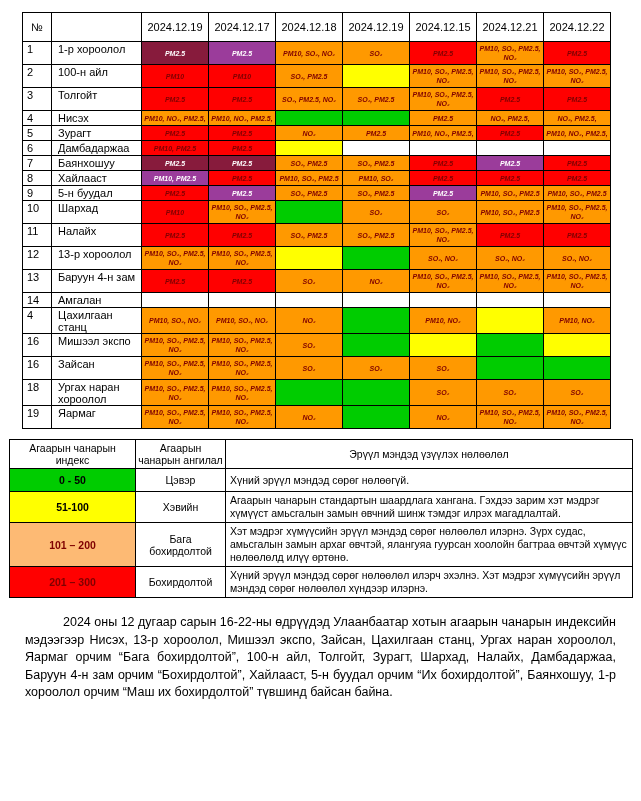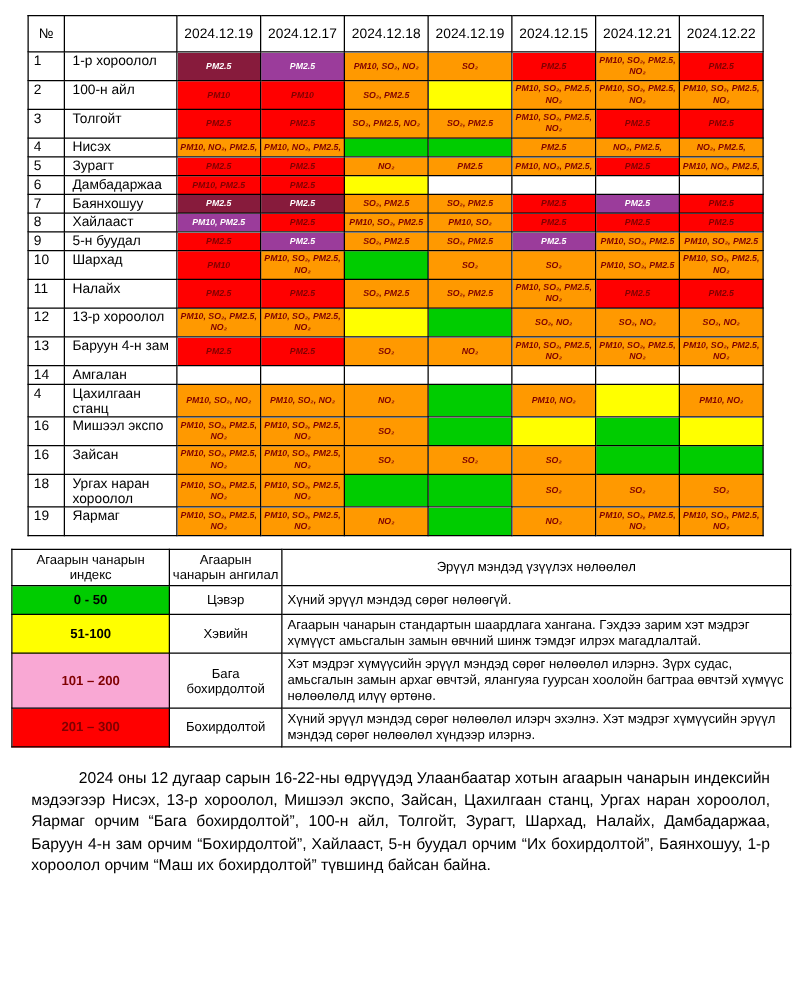--- a/index.html
+++ b/index.html
@@ -307,21 +307,21 @@
           <td class="range" style="background: rgb(0, 204, 0); color: rgb(0, 0, 0);">0 - 50</td>
           <td class="cat">Цэвэр</td>
           <td class="effect">Хүний эрүүл мэндэд сөрөг нөлөөгүй.</td>
         </tr>
         <tr>
           <td class="range" style="background: rgb(255, 255, 0); color: rgb(0, 0, 0);">51-100</td>
           <td class="cat">Хэвийн</td>
           <td class="effect">Агаарын чанарын стандартын шаардлага хангана. Гэхдээ зарим хэт мэдрэг хүмүүст  амьсгалын замын өвчний шинж тэмдэг илрэх магадлалтай.</td>
         </tr>
         <tr>
-          <td class="range" style="background: #f9a8d4; color: rgb(127, 0, 0); margin-left: 12px;">101 – 200</td>
+          <td class="range" style="background: #fdba74; color: rgb(127, 0, 0); margin-left: 12px;">101 – 200</td>
           <td class="cat">Бага бохирдолтой</td>
           <td class="effect">Хэт мэдрэг хүмүүсийн эрүүл мэндэд  сөрөг нөлөөлөл илэрнэ. Зүрх судас, амьсгалын замын архаг өвчтэй, ялангуяа гуурсан хоолойн багтраа өвчтэй хүмүүс нөлөөлөлд илүү өртөнө.</td>
         </tr>
         <tr>
           <td class="range" style="background: rgb(255, 0, 0); color: rgb(127, 0, 0);">201 – 300</td>
           <td class="cat">Бохирдолтой</td>
           <td class="effect">Хүний эрүүл мэндэд сөрөг нөлөөлөл илэрч эхэлнэ. Хэт мэдрэг хүмүүсийн эрүүл мэндэд сөрөг нөлөөлөл хүндээр илэрнэ.</td>
         </tr>
       </tbody>
   </table>

